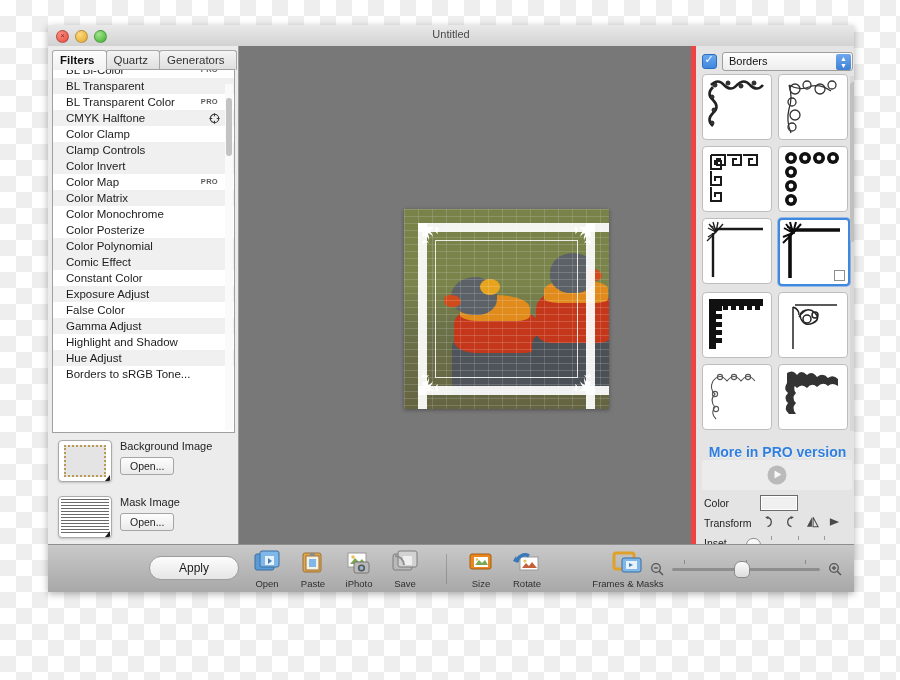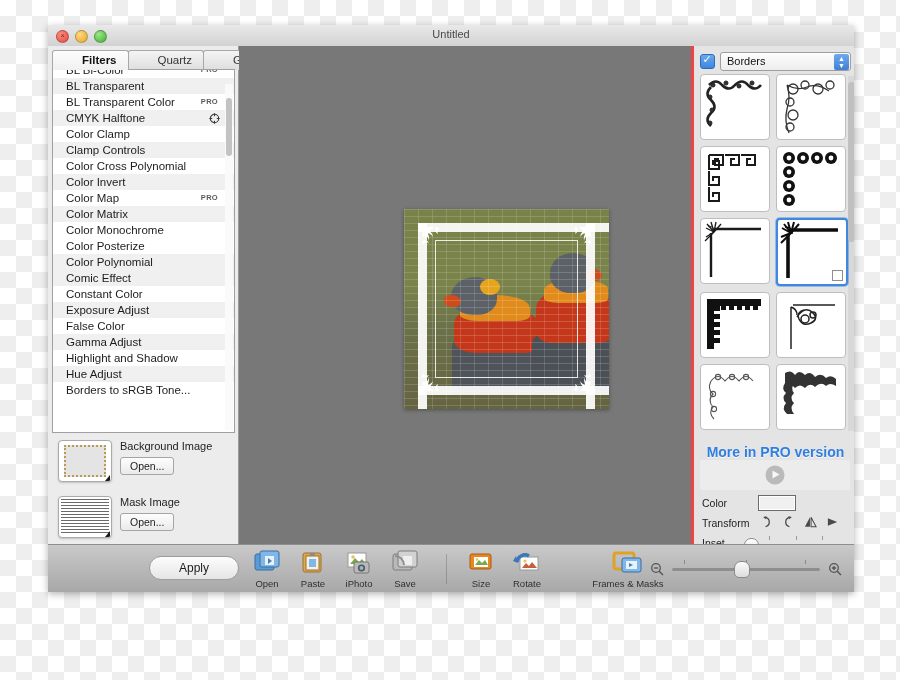--- a/index.html
+++ b/index.html
@@ -55,21 +55,21 @@
     position: absolute; left: 0; top: 0;
     width: 190px; height: 498px;
     background: #ececec;
     border-right: 1px solid #9a9a9a;
   }
   .tabs {
     position: absolute; left: 4px; top: 4px;
     display: flex; height: 20px;
   }
   .tab {
-    padding: 3px 11px 2px 29px;
+    padding: 3px 11px 2px 7px;
     font-size: 11.5px; color: #333;
     background: linear-gradient(to bottom, #f4f4f4, #dedede);
     border: 1px solid #a8a8a8;
     border-bottom: none;
     border-radius: 3px 3px 0 0;
     margin-right: -1px;
   }
   .tab.active {
     background: linear-gradient(to bottom, #fdfdfd, #f0f0f0);
     color: #111;
@@ -204,21 +204,21 @@
   .corner svg { width: 100%; height: 100%; display: block; }
   .edge-white {
     position:absolute; background: rgba(255,255,255,.92);
   }
 
   
   .right-panel {
     position: absolute; left: 643px; top: 0;
     width: 163px; height: 498px;
     background: #e4e4e4;
-    border-left: 3px solid #ef4444;
+    border-left: 5px solid #ef4444;
   }
   .rp-head {
     position: absolute; left: 6px; top: 6px; right: 6px;
     height: 18px; display: flex; align-items: center; gap: 5px;
   }
   .checkbox {
     width: 13px; height: 13px; border-radius: 3px;
     background: linear-gradient(to bottom, #69a9ef, #3f86dd);
     border: 1px solid #2c6cbd;
     position: relative;
@@ -404,21 +404,20 @@
         <div class="filter-scroll" id="filter-scroll">
             <div class="filter-row"><span>BL Bi-Color</span><span class="pro">PRO</span></div>
             <div class="filter-row alt"><span>BL Transparent</span></div>
             <div class="filter-row"><span>BL Transparent Color</span><span class="pro">PRO</span></div>
             <div class="filter-row alt"><span>CMYK Halftone</span><span class="target-icon"><svg viewBox="0 0 12 12" width="11" height="11">
                   <circle cx="6" cy="6" r="4.6" fill="none" stroke="#3a3a3a" stroke-width="1.2"></circle>
                   <path d="M6 0.4 v3.2 M6 8.4 v3.2 M0.4 6 h3.2 M8.4 6 h3.2" stroke="#3a3a3a" stroke-width="1.2"></path>
                 </svg></span></div>
             <div class="filter-row"><span>Color Clamp</span></div>
             <div class="filter-row alt"><span>Clamp Controls</span></div>
-            <div class="filter-row"><span>Color Cross Polynomial</span></div>
             <div class="filter-row alt"><span>Color Invert</span></div>
             <div class="filter-row"><span>Color Map</span><span class="pro">PRO</span></div>
             <div class="filter-row alt"><span>Color Matrix</span></div>
             <div class="filter-row"><span>Color Monochrome</span></div>
             <div class="filter-row"><span>Color Posterize</span></div>
             <div class="filter-row alt"><span>Color Polynomial</span></div>
             <div class="filter-row alt"><span>Comic Effect</span></div>
             <div class="filter-row"><span>Constant Color</span></div>
             <div class="filter-row alt"><span>Exposure Adjust</span></div>
             <div class="filter-row"><span>False Color</span></div>

